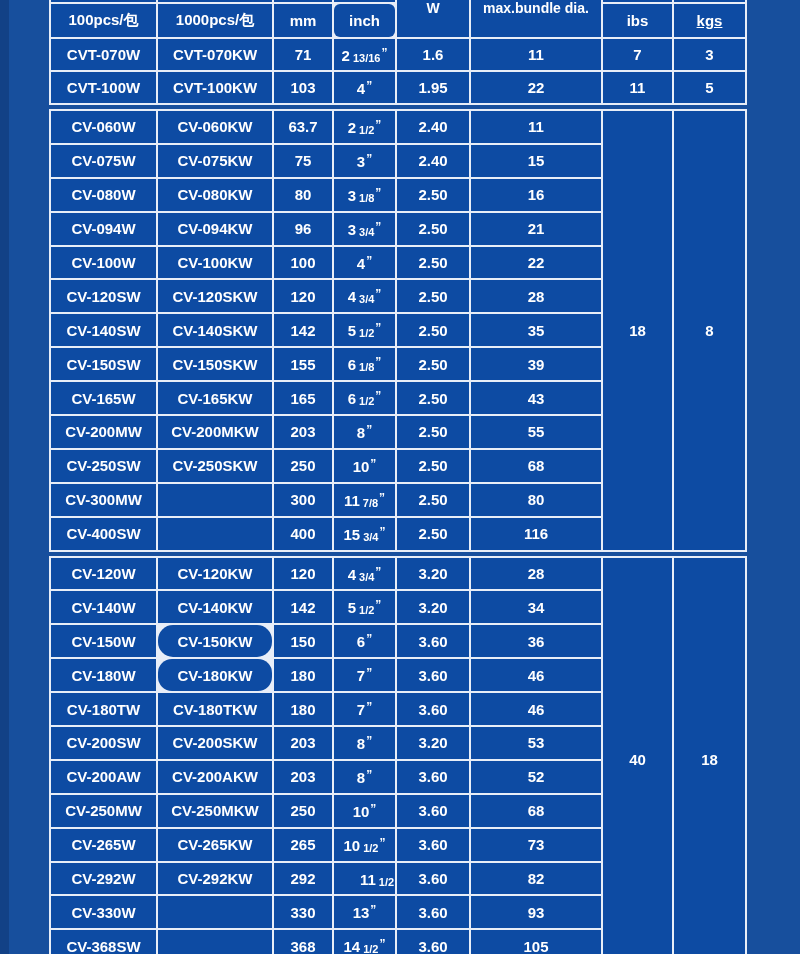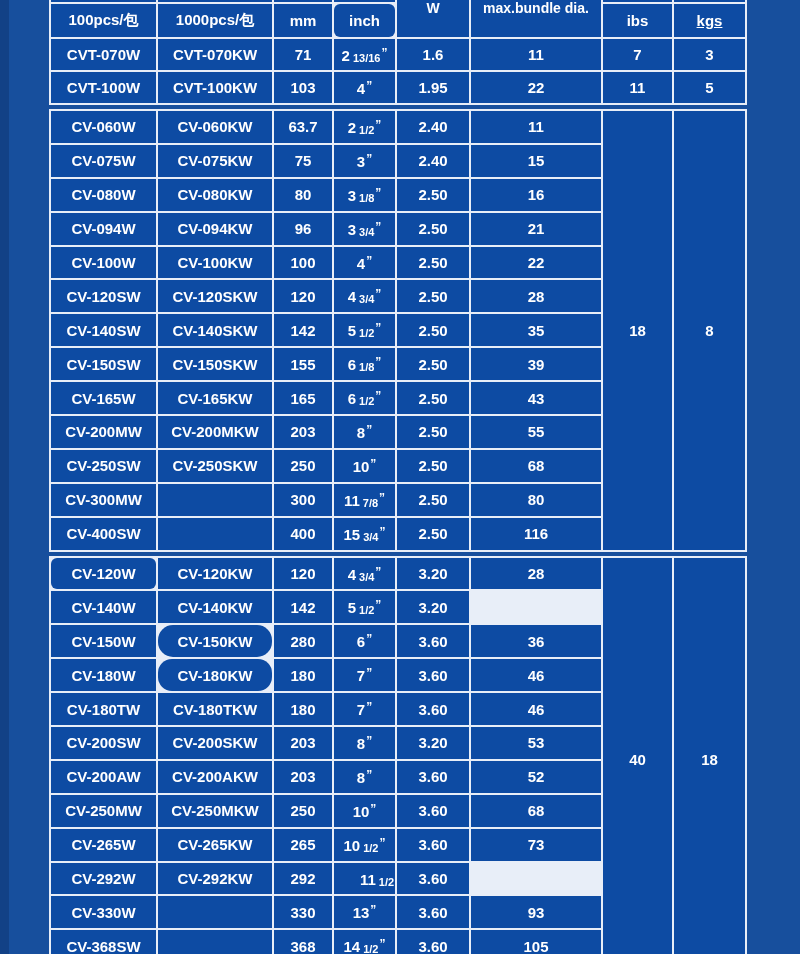--- a/index.html
+++ b/index.html
@@ -194,38 +194,39 @@
         <div class="cell" style="grid-area: 13 / 4;">
           <span><span class="inch-whole">15</span><span class="inch-frac">3/4</span><span class="inch-q">”</span></span>
         </div>
         <div class="cell" style="grid-area: 13 / 5;">2.50</div>
         <div class="cell" style="grid-area: 13 / 6;">116</div>
       </section>
 
     <section class="sec s3" id="sec3">
         <div class="cell" style="grid-area: 1 / 7 / -1;">40</div>
         <div class="cell" style="grid-area: 1 / 8 / -1;">18</div>
-        <div class="cell" style="grid-area: 1 / 1; border-radius: 6px;">CV-120W</div>
+        <div class="cell" style="grid-area: 1 / 1;">CV-120W</div>
         <div class="cell" style="grid-area: 1 / 2;">CV-120KW</div>
         <div class="cell" style="grid-area: 1 / 3;">120</div>
         <div class="cell" style="grid-area: 1 / 4;">
           <span><span class="inch-whole">4</span><span class="inch-frac">3/4</span><span class="inch-q">”</span></span>
         </div>
         <div class="cell" style="grid-area: 1 / 5;">3.20</div>
         <div class="cell" style="grid-area: 1 / 6;">28</div>
         <div class="cell" style="grid-area: 2 / 1;">CV-140W</div>
         <div class="cell" style="grid-area: 2 / 2;">CV-140KW</div>
         <div class="cell" style="grid-area: 2 / 3;">142</div>
         <div class="cell" style="grid-area: 2 / 4;">
           <span><span class="inch-whole">5</span><span class="inch-frac">1/2</span><span class="inch-q">”</span></span>
         </div>
         <div class="cell" style="grid-area: 2 / 5;">3.20</div>
+        <div class="cell" style="grid-area: 2 / 6;">34</div>
         <div class="cell" style="grid-area: 3 / 1;">CV-150W</div>
         <div class="cell" style="grid-area: 3 / 2; border-radius: 15px;">CV-150KW</div>
-        <div class="cell" style="grid-area: 3 / 3;">280</div>
+        <div class="cell" style="grid-area: 3 / 3;">150</div>
         <div class="cell" style="grid-area: 3 / 4;">
           <span><span class="inch-whole">6</span><span class="inch-q">”</span></span>
         </div>
         <div class="cell" style="grid-area: 3 / 5;">3.60</div>
         <div class="cell" style="grid-area: 3 / 6;">36</div>
         <div class="cell" style="grid-area: 4 / 1;">CV-180W</div>
         <div class="cell" style="grid-area: 4 / 2; border-radius: 14px;">CV-180KW</div>
         <div class="cell" style="grid-area: 4 / 3;">180</div>
         <div class="cell" style="grid-area: 4 / 4;">
           <span><span class="inch-whole">7</span><span class="inch-q">”</span></span>
@@ -272,20 +273,21 @@
         </div>
         <div class="cell" style="grid-area: 9 / 5;">3.60</div>
         <div class="cell" style="grid-area: 9 / 6;">73</div>
         <div class="cell" style="grid-area: 10 / 1;">CV-292W</div>
         <div class="cell" style="grid-area: 10 / 2;">CV-292KW</div>
         <div class="cell" style="grid-area: 10 / 3;">292</div>
         <div class="cell" style="grid-area: 10 / 4; padding-left: 32px;">
           <span><span class="inch-whole">11</span><span class="inch-frac">1/2</span><span class="inch-q">”</span></span>
         </div>
         <div class="cell" style="grid-area: 10 / 5;">3.60</div>
+        <div class="cell" style="grid-area: 10 / 6;">82</div>
         <div class="cell" style="grid-area: 11 / 1;">CV-330W</div>
         <div class="cell" style="grid-area: 11 / 2;"></div>
         <div class="cell" style="grid-area: 11 / 3;">330</div>
         <div class="cell" style="grid-area: 11 / 4;">
           <span><span class="inch-whole">13</span><span class="inch-q">”</span></span>
         </div>
         <div class="cell" style="grid-area: 11 / 5;">3.60</div>
         <div class="cell" style="grid-area: 11 / 6;">93</div>
         <div class="cell" style="grid-area: 12 / 1;">CV-368SW</div>
         <div class="cell" style="grid-area: 12 / 2;"></div>

